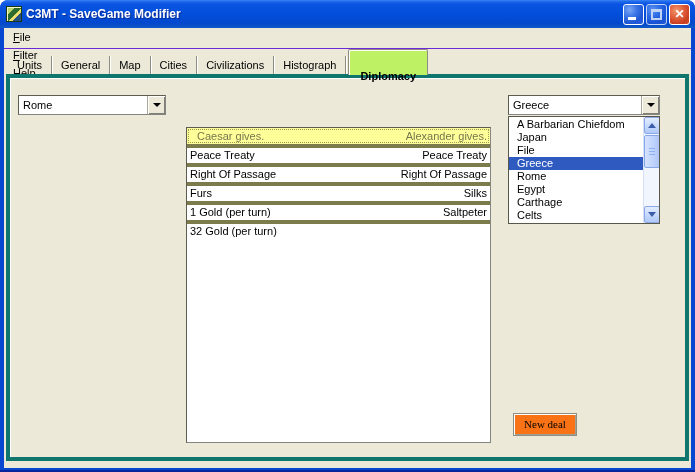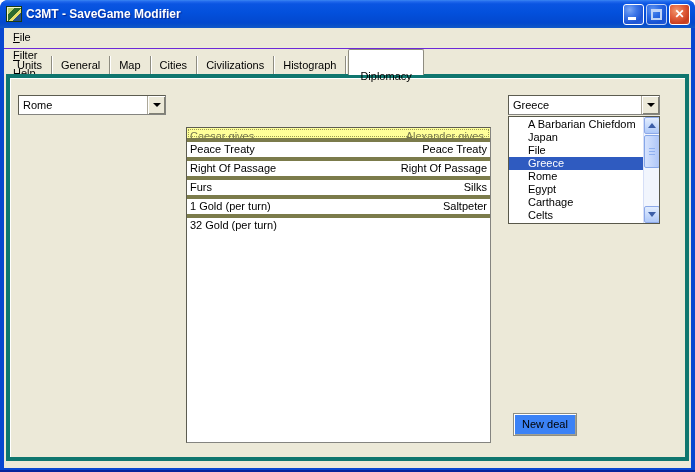--- a/index.html
+++ b/index.html
@@ -84,25 +84,25 @@
     display: flex; align-items: flex-end; padding-left: 2px;
   }
   .tab {
     padding: 3px 9px 3px 9px; height: 18px;
     border-right: 1px solid #8E8C80;
     box-shadow: 1px 0 0 #FFFFFF;
     white-space: nowrap; cursor: default;
   }
   .tab.active {
     height: 22px; padding: 20px 11px 5px 11px;
-    background: #ffffff;
+    background: #bef264;
     border: 1px solid #8E8C80; border-bottom: none;
     border-radius: 2px 2px 0 0;
     box-shadow: inset 1px 1px 0 #FFFFFF;
-    margin-bottom: -1px; margin-left: 2px;
+    margin-bottom: -1px; margin-left: 2px; font-weight: bold;
   }
   .page {
     position: absolute; left: 0; right: 0; top: 22px; bottom: 0;
     border: 4px solid #0f766e;
     box-shadow: inset 1px 1px 0 #FFFFFF;
     background: #ECE9D8;
   }
 
   
   .combo {
@@ -124,21 +124,21 @@
     border-left: 4px solid transparent; border-right: 4px solid transparent;
     border-top: 4px solid #000;
   }
 
   
   .listbox {
     position: absolute; left: 498px; top: 38px; width: 152px; height: 108px;
     background: #fff; border: 1px solid #58584A; overflow: hidden;
   }
   .lb-items { position: absolute; left: 0; top: 1px; right: 16px; }
-  .lb-item { height: 13px; line-height: 13px; padding-left: 19px; white-space: nowrap; cursor: default; }
+  .lb-item { height: 13px; line-height: 13px; padding-left: 8px; white-space: nowrap; cursor: default; }
   .lb-item.selected { background: #2F5BC0; color: #fff; }
 
   .scrollbar {
     position: absolute; top: 0; bottom: 0; right: 0; width: 16px;
     background: #F1F5FD;
     border-left: 1px solid #D6DFF7;
   }
   .sb-btn {
     position: absolute; left: 0; width: 16px; height: 17px;
     background: linear-gradient(180deg,#E2EDFE 0%,#C6D9FB 55%,#AEC8F8 100%);
@@ -166,44 +166,44 @@
   }
 
   
   .dealtable {
     position: absolute; left: 176px; top: 49px; width: 305px; height: 316px;
     background: #fff;
     border: 1px solid #848480; border-top-color: #5C5C50; border-left-color: #5C5C50;
     overflow: hidden;
   }
   .deal-header {
-    position: relative; height: 14px; background: #FFFF99;
+    position: relative; height: 20px; background: #FFFF99;
     border-bottom: 4px solid #7B7B4B;
     display: flex; justify-content: space-between;
-    color: #76764F; line-height: 15px; padding: 1px 3px 0 3px;
+    color: #76764F; line-height: 15px; padding: 1px 3px 0 10px;
   }
   .focus-rect {
     position: absolute; inset: 1px; border: 1px dotted #9A9A55; pointer-events: none;
   }
   .deal-row {
     height: 19px; border-bottom: 4px solid #7B7B4B;
     display: flex; justify-content: space-between;
     line-height: 15px; padding: 0 3px;
   }
   .deal-row:last-child { border-bottom: none; }
   .cell-left { text-align: left; white-space: nowrap; }
   .cell-right { text-align: right; white-space: nowrap; }
 
   
   .push-button {
     position: absolute; left: 503px; top: 335px; width: 64px; height: 23px;
-    background: #3b82f6;
+    background: #f97316;
     border: 1px solid #8D8D82;
     box-shadow: inset 1px 1px 0 #FFFFFF, inset -1px -1px 0 #A0A094;
-    font-family: Liberation Sans, sans-serif; font-size: 11px;
+    font-family: Liberation Serif, serif; font-size: 11px;
     text-align: center; line-height: 21px; cursor: default;
   }
 </style>
 </head>
 <body>
 
 <div class="window">
 
   <div class="titlebar">
     <div class="app-icon"></div>

